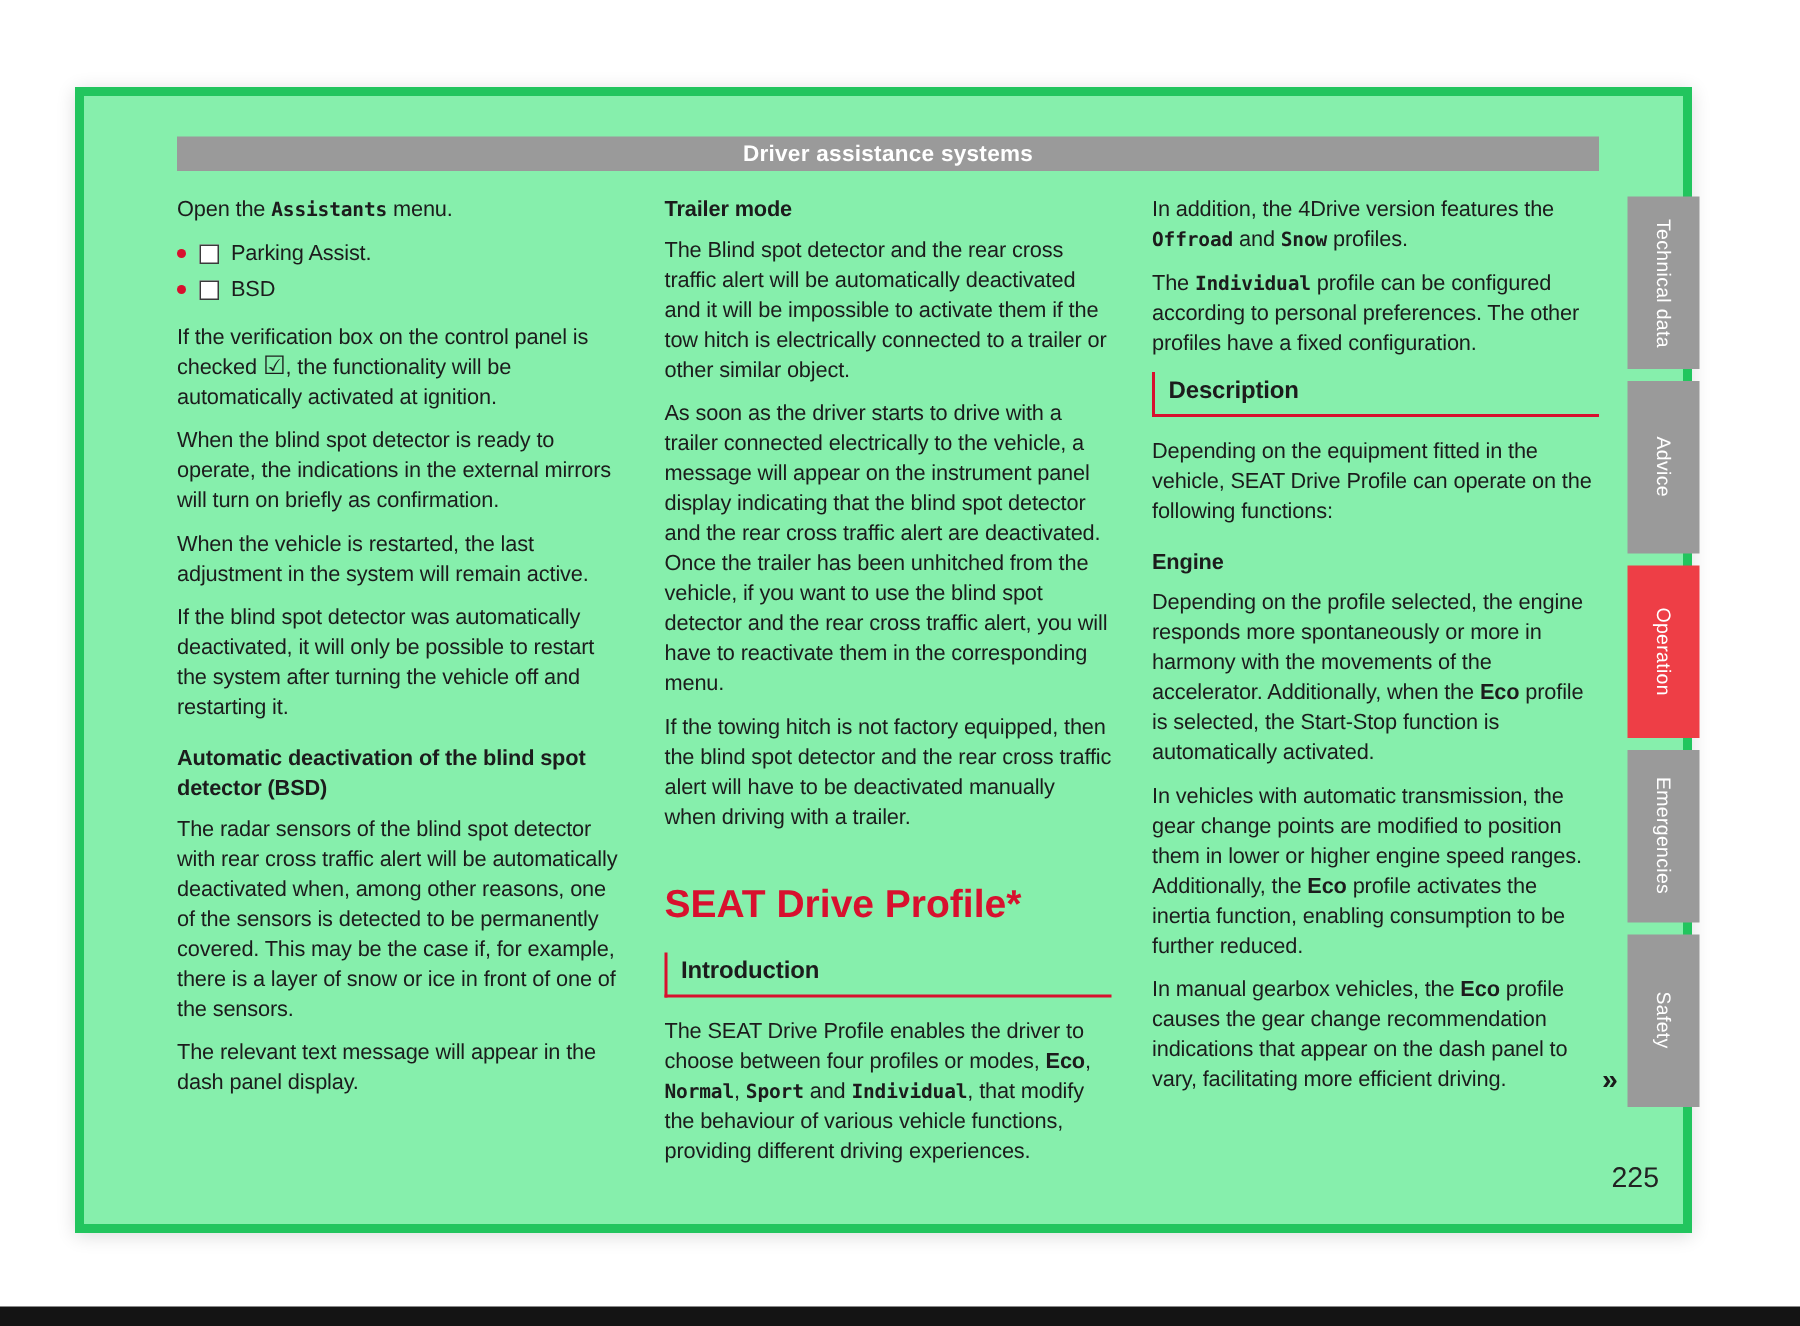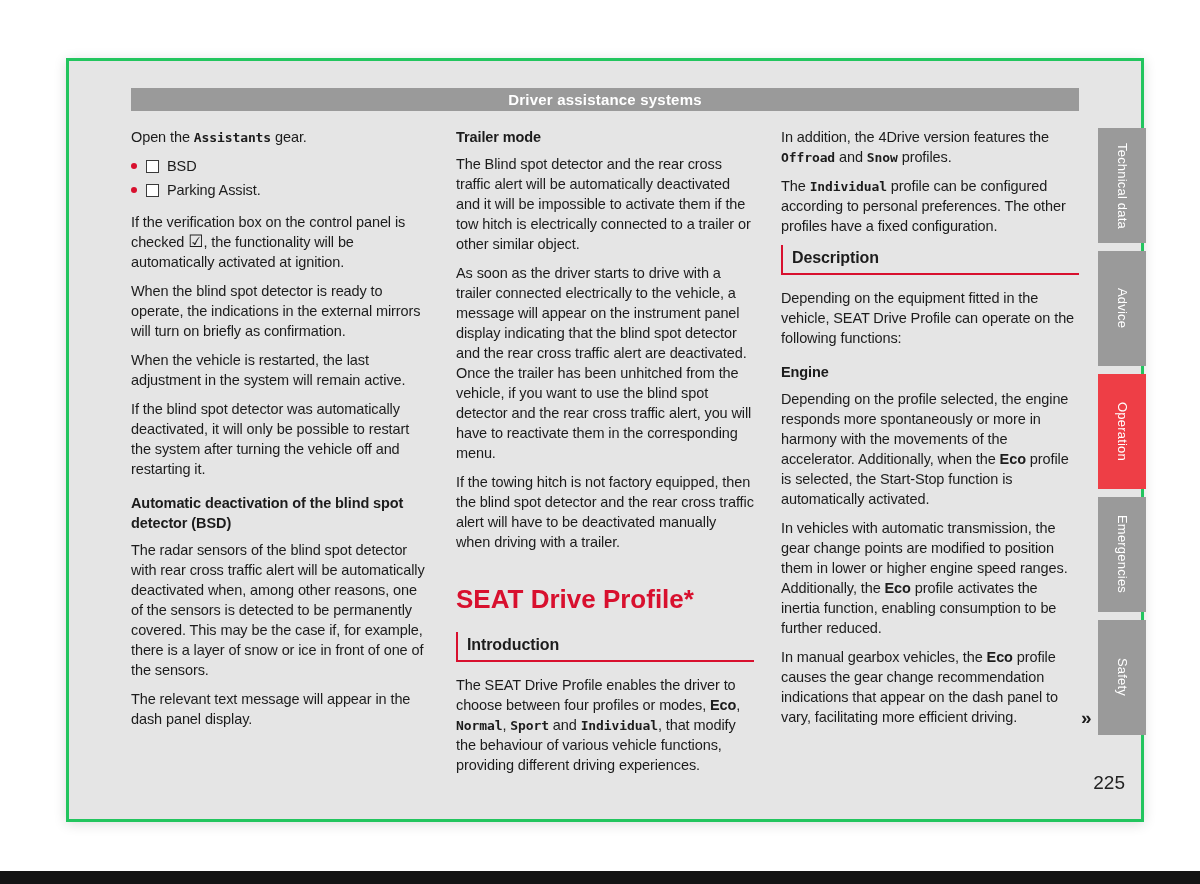--- a/index.html
+++ b/index.html
@@ -5,24 +5,24 @@
   * { margin:0; padding:0; box-sizing:border-box; }
   html, body { width:1200px; height:884px; }
   body {
     background:#ffffff;
     font-family:"Liberation Sans", sans-serif;
     color:#1c1c1c;
     position:relative;
     overflow:hidden;
   }
   .sheet {
-    position:absolute; left:66px; top:58px;
+    position:absolute; left:50px; top:58px;
     width:1078px; height:764px;
-    background:#e5e5e5;
-    border:3px solid #22c55e;
+    background:#86efac;
+    border:6px solid #22c55e;
     box-shadow:0 2px 12px rgba(0,0,0,.14);
   }
   .header-bar {
     position:absolute; left:62px; top:27px;
     width:948px; height:23px;
     background:var(--gray,#9a9a9a);
     color:#fff; font-weight:bold; font-size:15px;
     text-align:center; line-height:23px; letter-spacing:.2px;
   }
   .content {
@@ -62,31 +62,31 @@
   .bottom-strip { position:absolute; left:0; bottom:0; width:1200px; height:13px; background:#141414; }
 </style>
 </head>
 <body>
 
 <div class="sheet">
   <div class="header-bar">Driver assistance systems</div>
 
   <div class="content">
     <div class="col" id="col-0">
-        <p class="para"><span class="seg-plain">Open the </span><span class="seg-monobold">Assistants</span><span class="seg-plain"> gear.</span></p>
+        <p class="para"><span class="seg-plain">Open the </span><span class="seg-monobold">Assistants</span><span class="seg-plain"> menu.</span></p>
         <div class="checklist">
           <div class="check-item">
             <span class="bullet"></span>
             <span class="checkbox"></span>
-            <span>BSD</span>
+            <span>Parking Assist.</span>
           </div>
           <div class="check-item">
             <span class="bullet"></span>
             <span class="checkbox"></span>
-            <span>Parking Assist.</span>
+            <span>BSD</span>
           </div>
         </div>
         <p class="para"><span class="seg-plain">If the verification box on the control panel is checked </span><span class="seg-check">☑</span><span class="seg-plain">, the functionality will be automatically activated at ignition.</span></p>
         <p class="para"><span class="seg-plain">When the blind spot detector is ready to operate, the indications in the external mirrors will turn on briefly as confirmation.</span></p>
         <p class="para"><span class="seg-plain">When the vehicle is restarted, the last adjustment in the system will remain active.</span></p>
         <p class="para"><span class="seg-plain">If the blind spot detector was automatically deactivated, it will only be possible to restart the system after turning the vehicle off and restarting it.</span></p>
         <h4 class="sub-heading">Automatic deactivation of the blind spot detector (BSD)</h4>
         <p class="para"><span class="seg-plain">The radar sensors of the blind spot detector with rear cross traffic alert will be automatically deactivated when, among other reasons, one of the sensors is detected to be permanently covered. This may be the case if, for example, there is a layer of snow or ice in front of one of the sensors.</span></p>
         <p class="para"><span class="seg-plain">The relevant text message will appear in the dash panel display.</span></p>
       </div>

